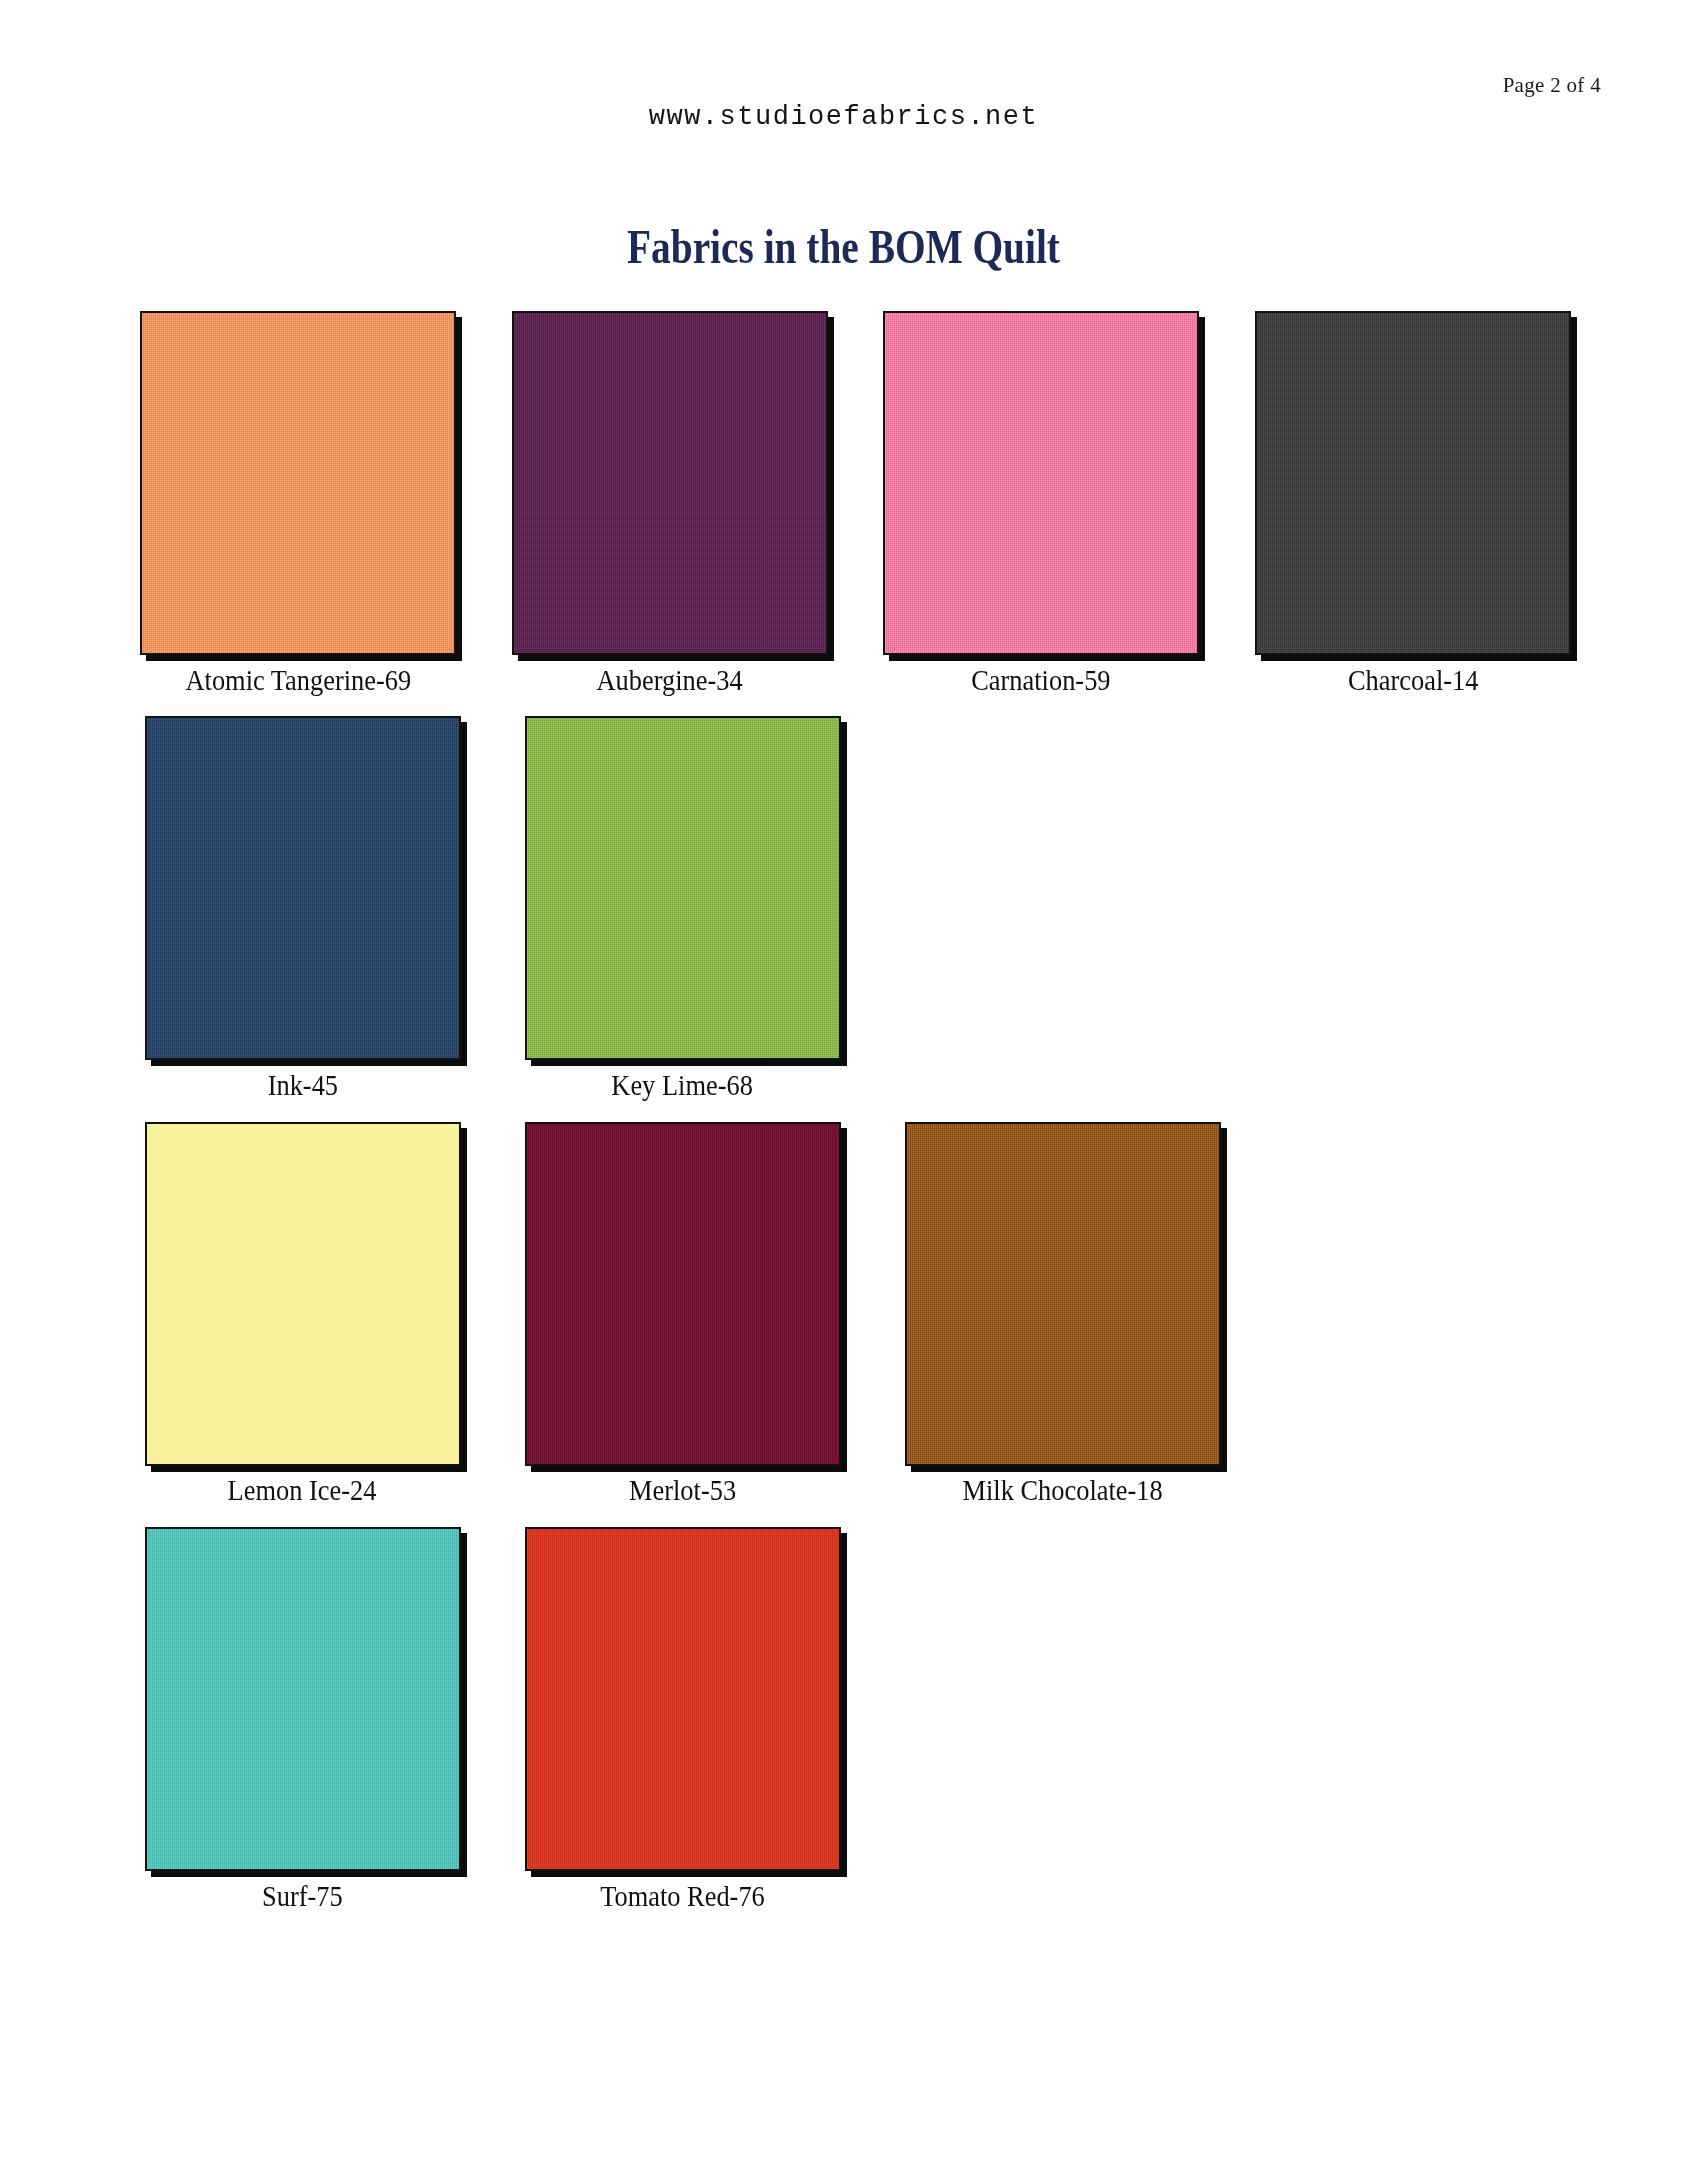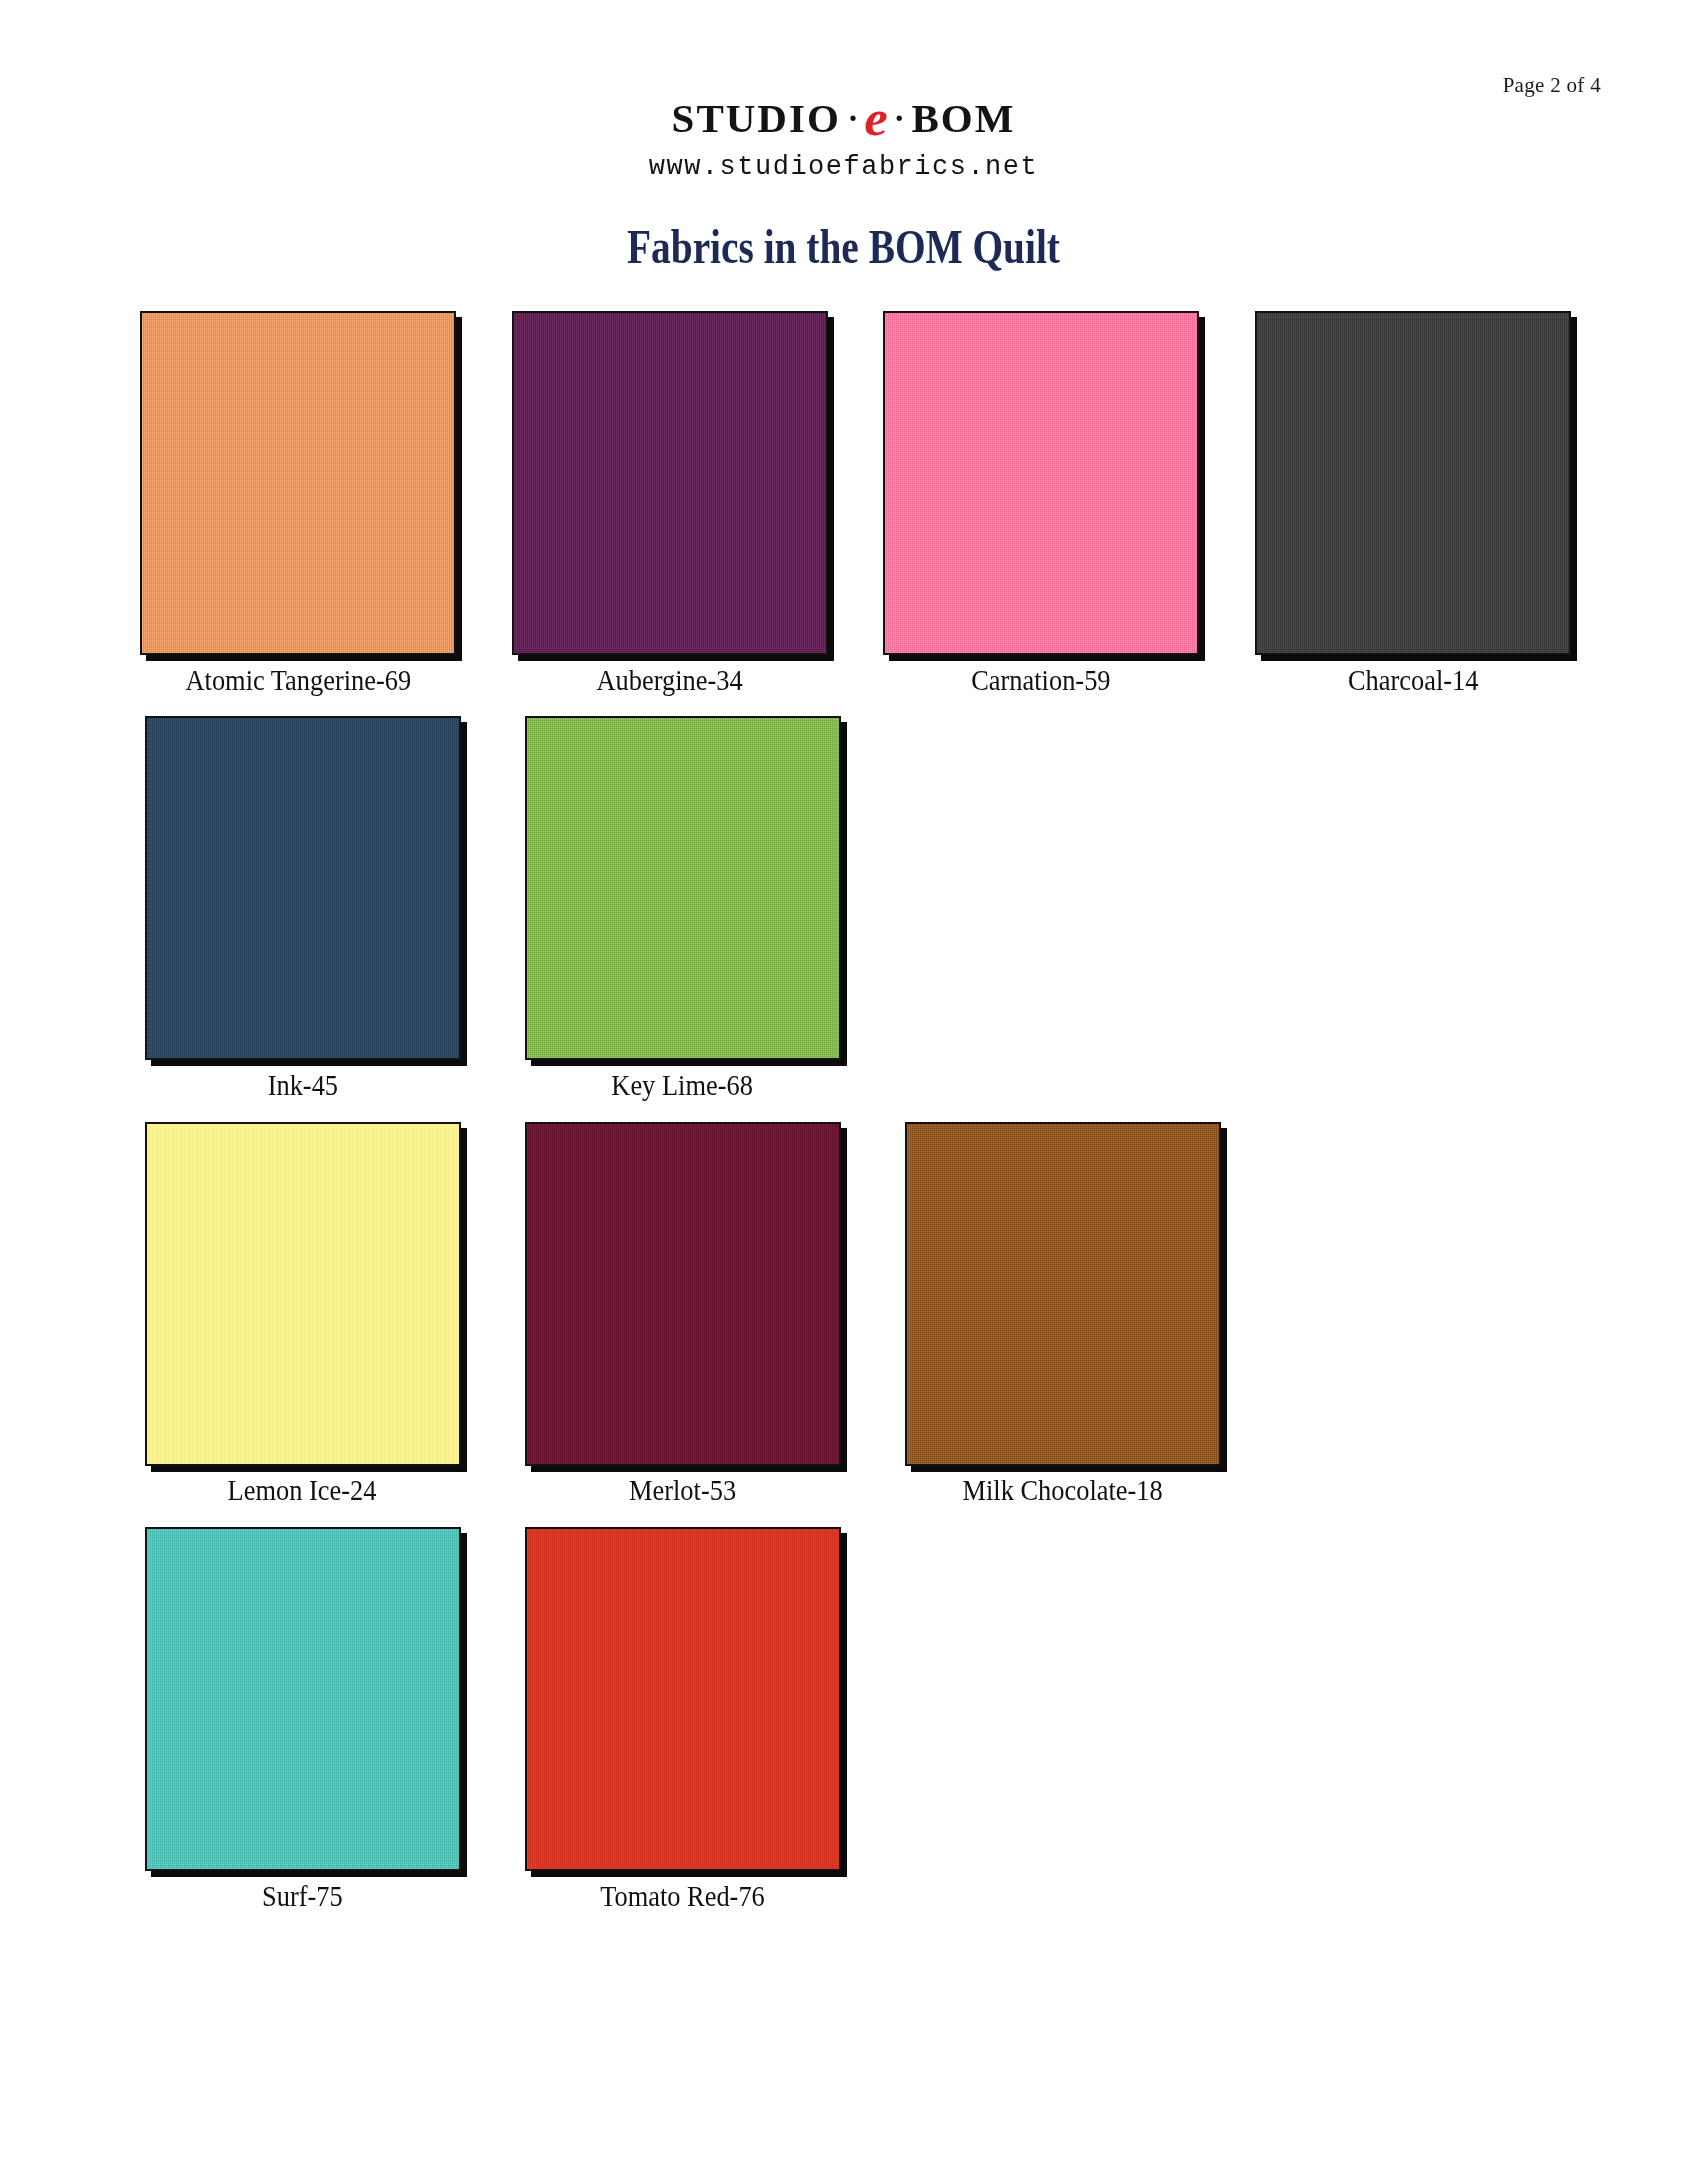--- a/index.html
+++ b/index.html
@@ -160,23 +160,20 @@
     white-space: nowrap;
     transform: scaleX(0.93);
   }
 </style>
 </head>
 <body>
 
 <div class="page-number">Page 2 of 4</div>
 
 <div class="brand-block">
-  <div class="brand-logo">
-    <span>STUDIO</span><span class="dot">·</span><span class="e-mark">e</span><span class="dot">·</span><span>BOM</span>
-  </div>
   <div class="brand-url">www.studioefabrics.net</div>
 </div>
 
 <div class="doc-title">Fabrics in the BOM Quilt</div>
 
 <div class="swatch-grid">
 
   <div class="swatch-row">
     <div class="swatch-cell">
       <div class="swatch-chip-wrap">

